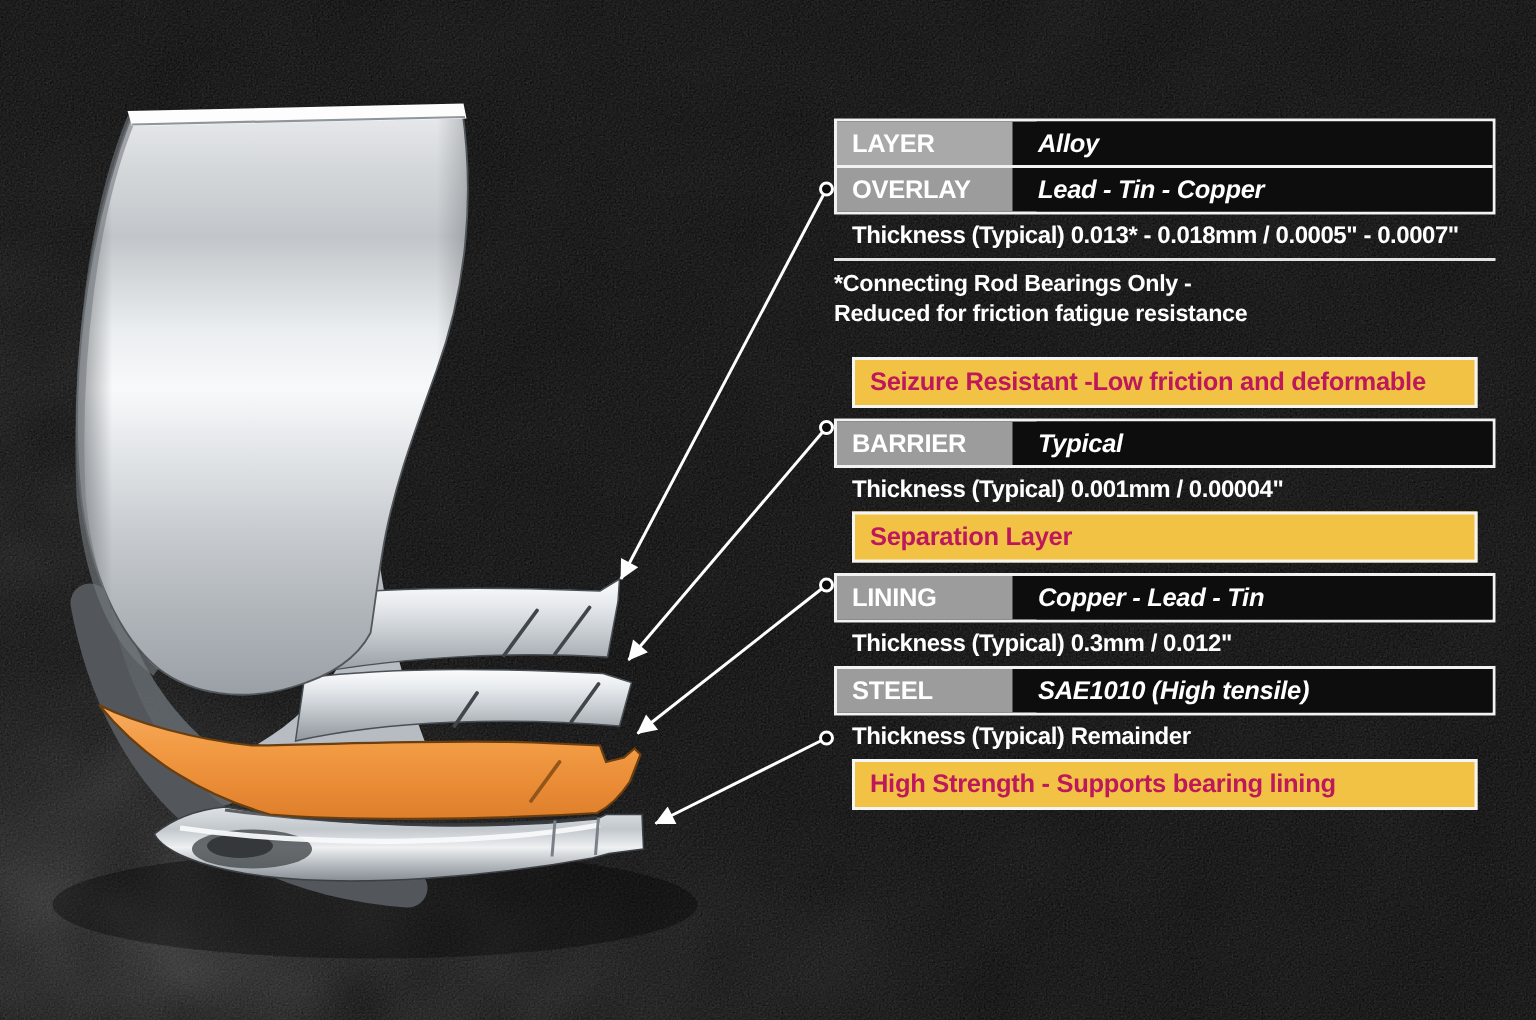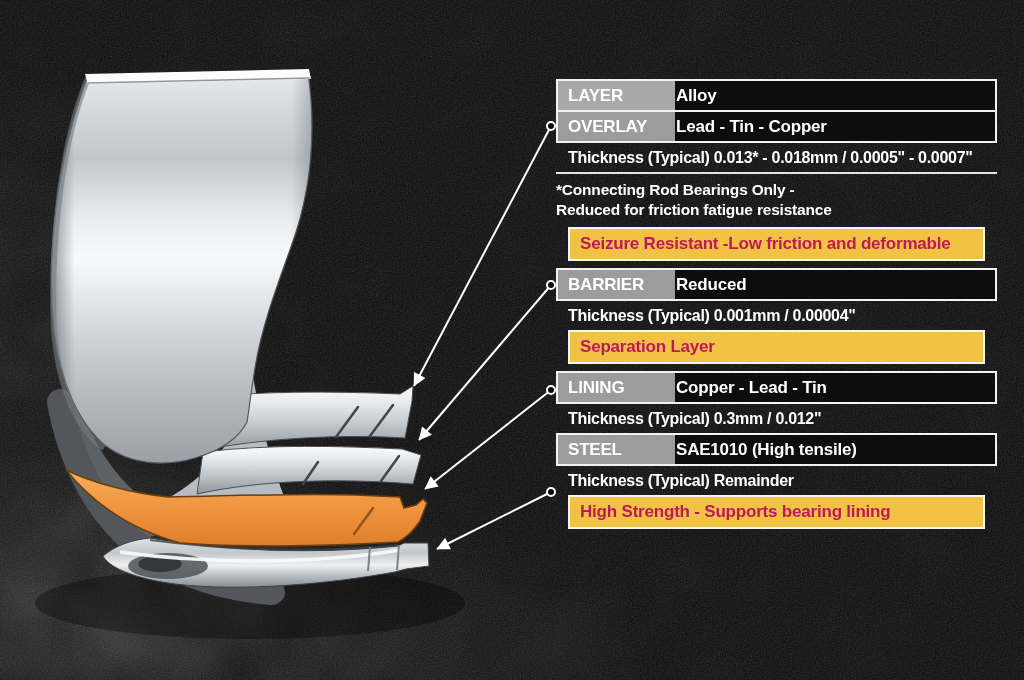--- a/index.html
+++ b/index.html
@@ -8,32 +8,32 @@
     background:
       radial-gradient(46% 36% at 9% 88%, rgba(165,165,165,.38), rgba(165,165,165,0) 70%),
       radial-gradient(30% 50% at 1% 45%, rgba(120,120,120,.20), rgba(120,120,120,0) 70%),
       radial-gradient(42% 28% at 38% 96%, rgba(115,115,115,.22), rgba(115,115,115,0) 70%),
       #0b0b0b;
     font-family:"Liberation Sans", sans-serif;
   }
   #art{position:absolute;left:0;top:0;width:1024px;height:680px;}
   .spec-table{position:absolute;left:556px;top:79px;width:441px;z-index:2;}
   .block{border:2px solid #f2f2f2;background:var(--value-black,#0d0d0d);}
-  .row{display:flex;}
+  .row{display:flex;gap:16px;}
   .row + .row{border-top:2px solid #f2f2f2;}
   .cell{box-sizing:border-box;font-weight:700;font-size:17px;line-height:21px;
         letter-spacing:-0.2px;padding:4px 10px;color:#fff;white-space:nowrap;}
   .cell.label{width:117px;background:var(--label-gray,#9c9c9c);}
   .cell.label.hdr{background:#a9a9a9;}
-  .cell.value{flex:1;background:var(--value-black,#0d0d0d);padding-left:1px;}
+  .cell.value{flex:1;background:var(--value-black,#0d0d0d);padding-left:1px;font-style:italic;}
   .thickness{margin:4px 12px 3px;color:#fff;font-weight:700;font-size:16px;line-height:22px;
              letter-spacing:-0.3px;white-space:nowrap;}
   .hr{height:2px;background:#e3e3e3;margin:0 0 6px;}
   .footnote{color:#fff;font-weight:700;font-size:15.5px;line-height:20px;
-            letter-spacing:-0.2px;margin:0 0 7px;}
+            letter-spacing:-0.2px;margin:0 0 18px;}
   .highlight{box-sizing:border-box;border:2px solid #f5f5f5;
              background:var(--highlight-yellow,#f2c245);color:#be185d;
              font-weight:700;font-size:17px;line-height:22px;letter-spacing:-0.2px;
              padding:4px 10px;margin:0 12px 7px;white-space:nowrap;}
 </style>
 </head>
 <body>
 
 <div id="canvas">
 
@@ -162,21 +162,21 @@
     <div class="hr"></div>
     <div class="footnote">
       <div>*Connecting Rod Bearings Only -</div>
       <div>Reduced for friction fatigue resistance</div>
     </div>
     <div class="highlight">Seizure Resistant -Low friction and deformable</div>
 
     <div class="block">
       <div class="row">
         <div class="cell label">BARRIER</div>
-        <div class="cell value">Reduced</div>
+        <div class="cell value">Typical</div>
       </div>
     </div>
     <div class="thickness">Thickness (Typical) 0.001mm / 0.00004"</div>
     <div class="highlight">Separation Layer</div>
 
     <div class="block">
       <div class="row">
         <div class="cell label">LINING</div>
         <div class="cell value">Copper - Lead - Tin</div>
       </div>

